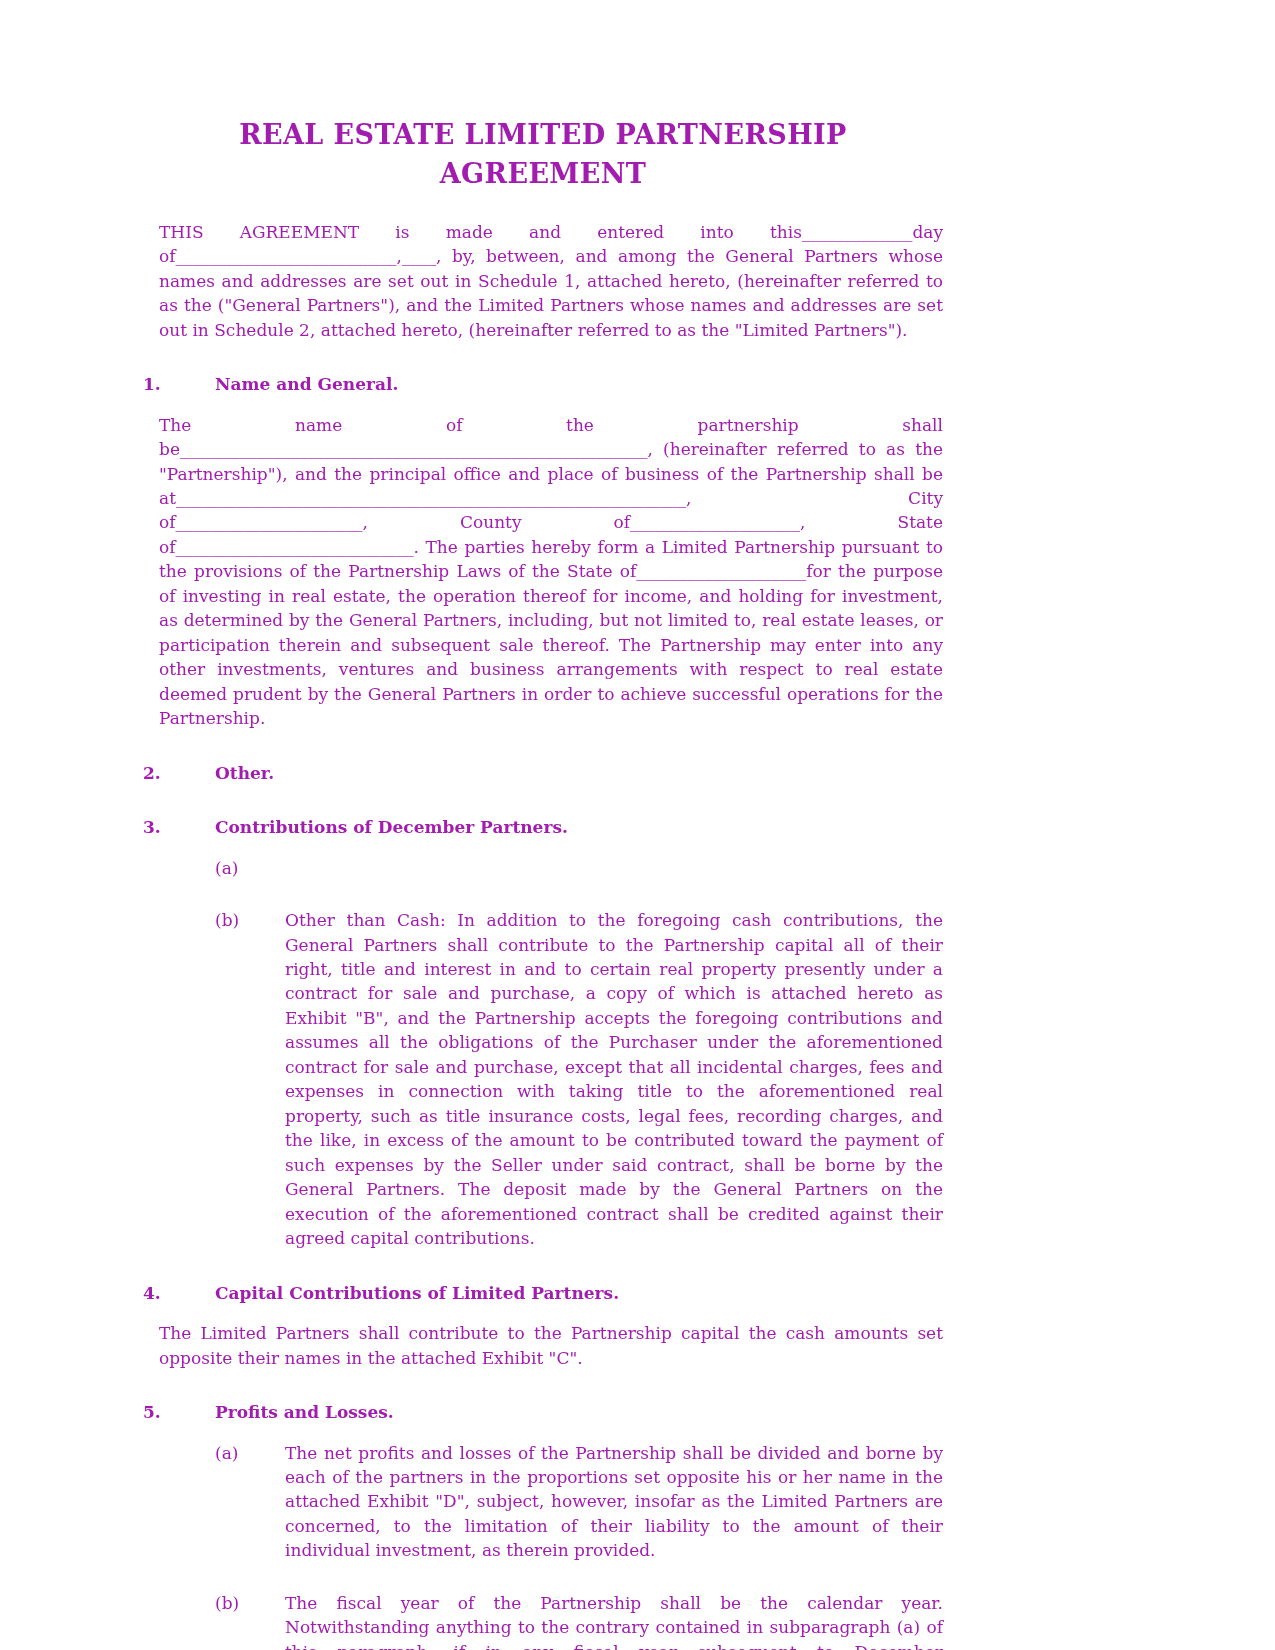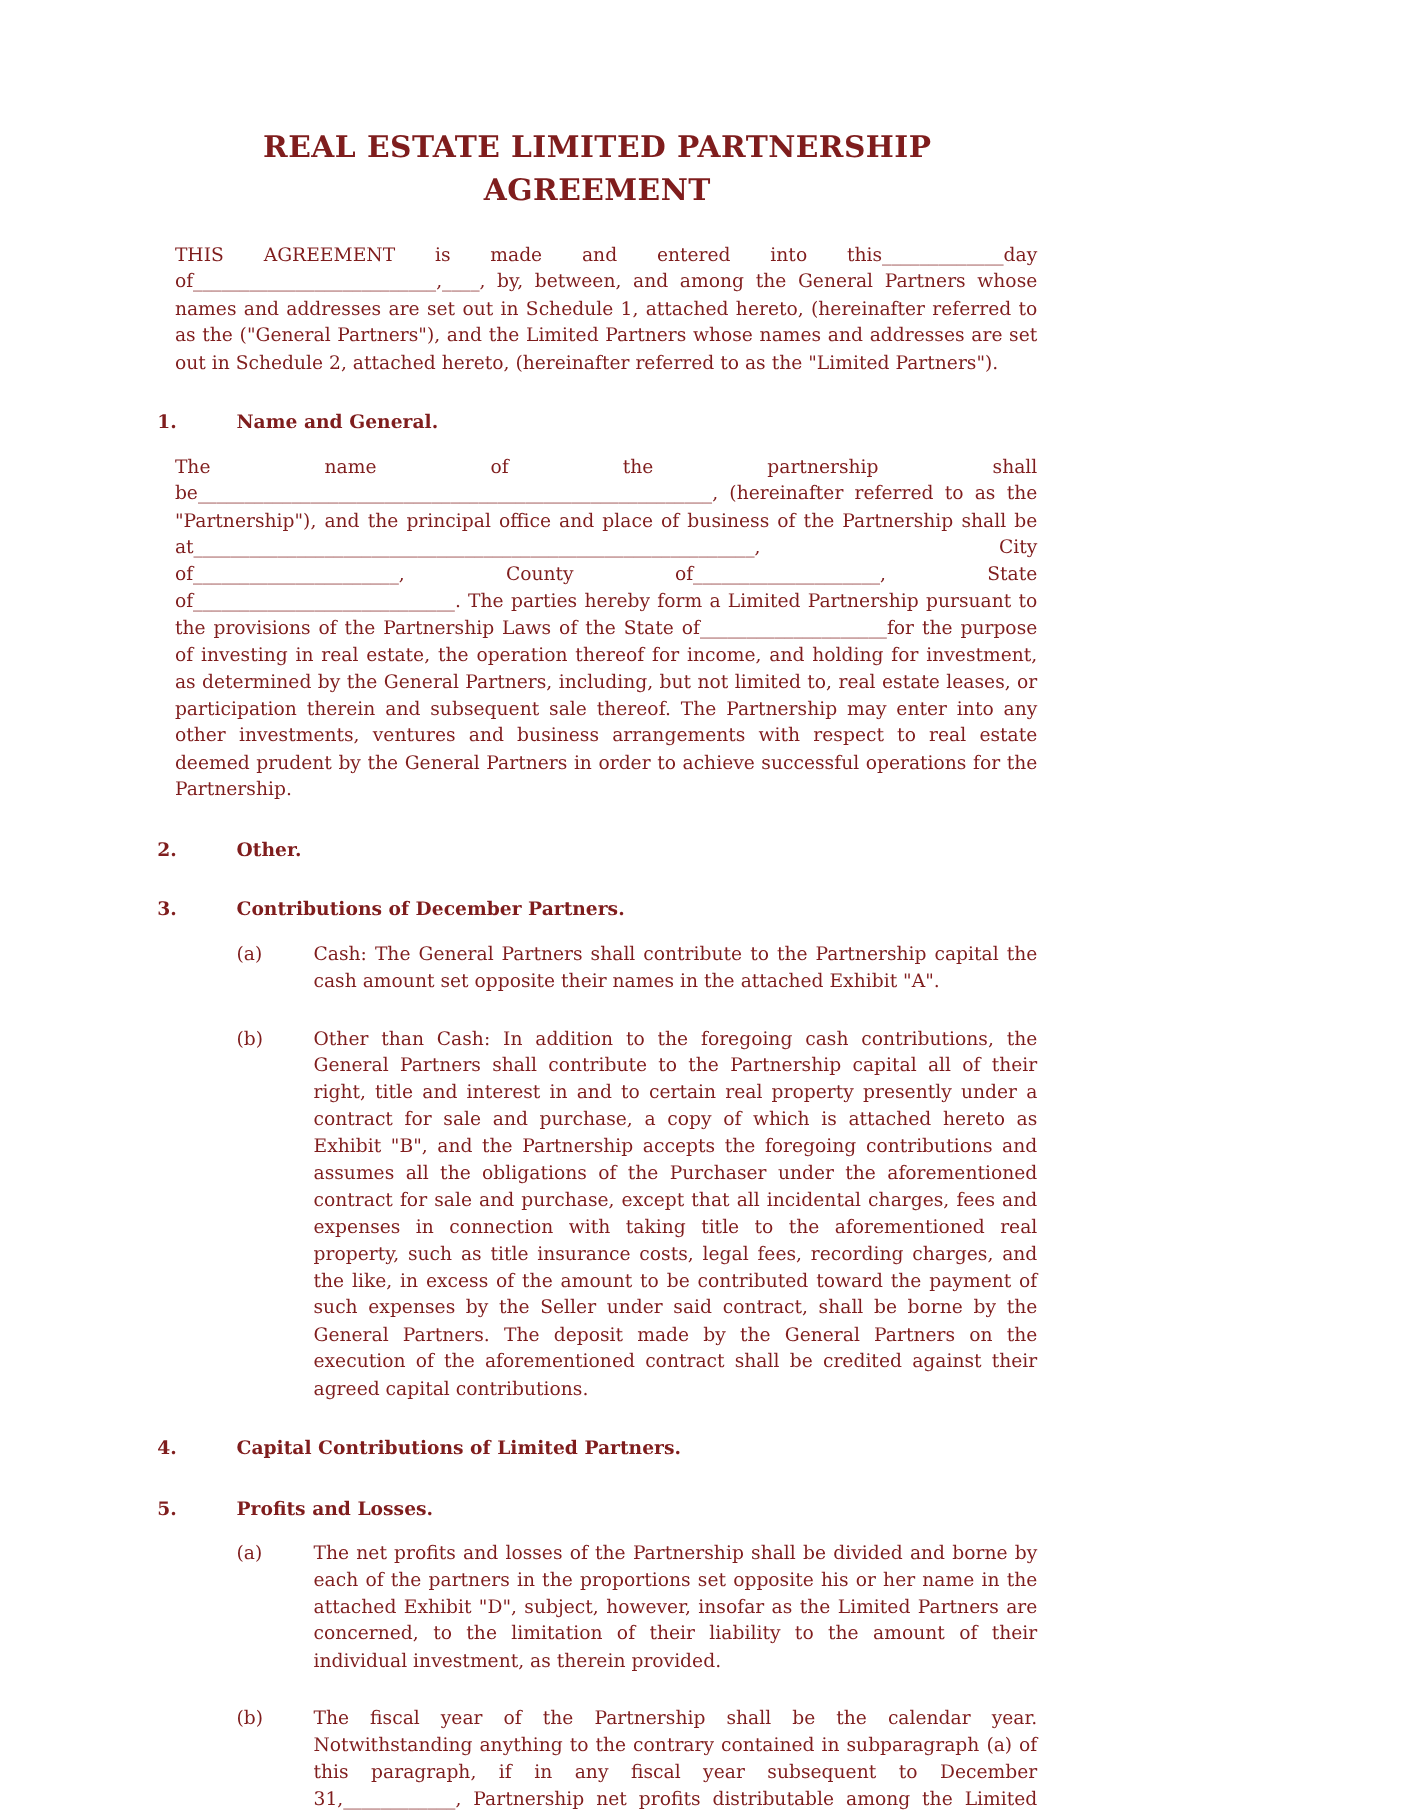--- a/index.html
+++ b/index.html
@@ -5,21 +5,21 @@
   html, body {
     margin: 0;
     padding: 0;
     background: #ffffff;
   }
   .page {
     width: 1143px;
     height: 1650px;
     box-sizing: border-box;
     background: #ffffff;
-    color: #7f1d1d;
+    color: #a21caf;
     padding: 116px 200px 60px 143px;
     font-family: "DejaVu Serif", "Liberation Serif", serif;
     font-size: 17px;
     line-height: 1.44;
     overflow: hidden;
   }
   .doc-title {
     text-align: center;
     font-size: 27px;
     font-weight: bold;
@@ -79,31 +79,31 @@
     <span class="num">2.</span>
     <span class="ttl">Other.</span>
   </div>
 
   <div class="sec-head">
     <span class="num">3.</span>
     <span class="ttl">Contributions of December Partners.</span>
   </div>
   <div class="sub-item">
     <span class="sub-label">(a)</span>
-    <p class="sub-text">Cash: The General Partners shall contribute to the Partnership capital the cash amount set opposite their names in the attached Exhibit "A".</p>
   </div>
   <div class="sub-item">
     <span class="sub-label">(b)</span>
     <p class="sub-text">Other than Cash: In addition to the foregoing cash contributions, the General Partners shall contribute to the Partnership capital all of their right, title and interest in and to certain real property presently under a contract for sale and purchase, a copy of which is attached hereto as Exhibit "B", and the Partnership accepts the foregoing contributions and assumes all the obligations of the Purchaser under the aforementioned contract for sale and purchase, except that all incidental charges, fees and expenses in connection with taking title to the aforementioned real property, such as title insurance costs, legal fees, recording charges, and the like, in excess of the amount to be contributed toward the payment of such expenses by the Seller under said contract, shall be borne by the General Partners. The deposit made by the General Partners on the execution of the aforementioned contract shall be credited against their agreed capital contributions.</p>
   </div>
 
   <div class="sec-head">
     <span class="num">4.</span>
     <span class="ttl">Capital Contributions of Limited Partners.</span>
   </div>
+  <p class="para">The Limited Partners shall contribute to the Partnership capital the cash amounts set opposite their names in the attached Exhibit "C".</p>
 
   <div class="sec-head">
     <span class="num">5.</span>
     <span class="ttl">Profits and Losses.</span>
   </div>
   <div class="sub-item">
     <span class="sub-label">(a)</span>
     <p class="sub-text">The net profits and losses of the Partnership shall be divided and borne by each of the partners in the proportions set opposite his or her name in the attached Exhibit "D", subject, however, insofar as the Limited Partners are concerned, to the limitation of their liability to the amount of their individual investment, as therein provided.</p>
   </div>
   <div class="sub-item">

